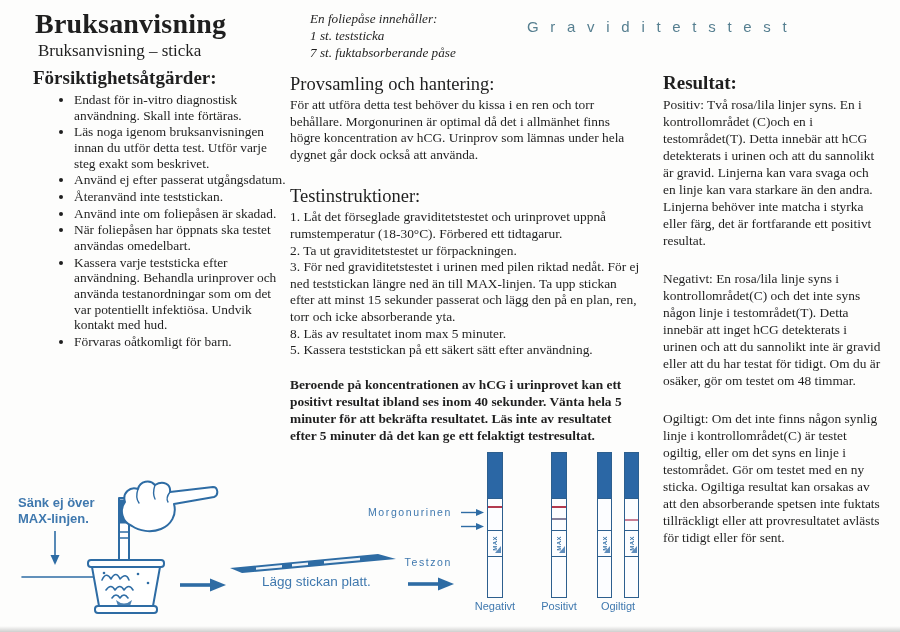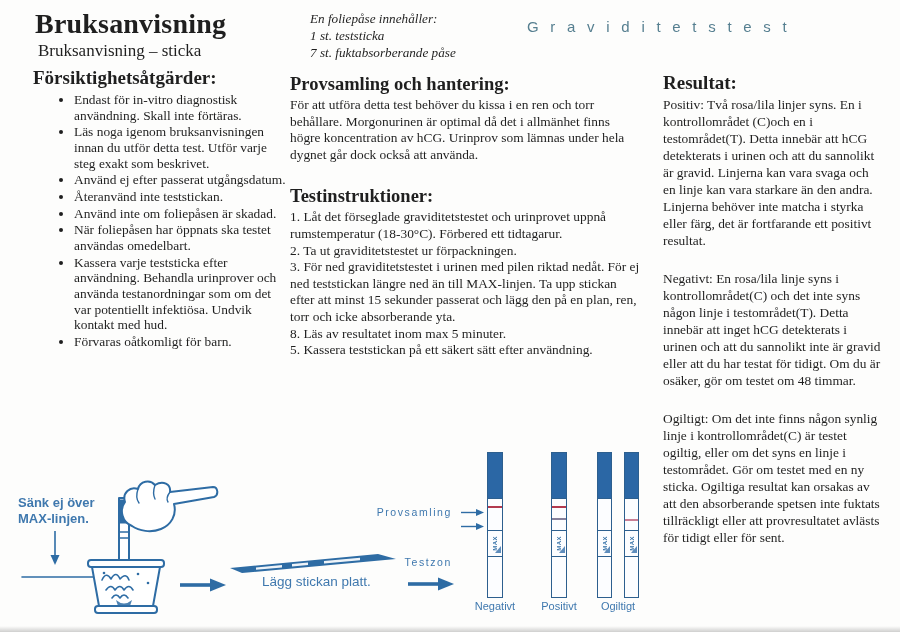--- a/index.html
+++ b/index.html
@@ -30,21 +30,21 @@
 
   
   .pkg{position:absolute;left:310px;top:10px;width:250px;
        font-style:italic;font-size:13.2px;line-height:1.3;}
   .brand{position:absolute;left:527px;top:18px;width:360px;
        font-family:"Liberation Sans", sans-serif;font-size:15px;
        letter-spacing:.78em;color:var(--brand-teal,#567f90);white-space:nowrap;}
 
   
   .col-mid{position:absolute;left:290px;top:72px;width:350px;}
-  .h-serif{font-size:18.5px;font-weight:bold;margin:2px 0 2px 0;}
+  .h-serif{font-size:18.5px;font-weight:normal;margin:2px 0 2px 0;}
   .body-p{font-size:13.4px;line-height:1.24;margin:0;}
   .mid-gap{height:21px;}
   .steps p{font-size:13.4px;line-height:1.24;margin:0;}
   .note{font-size:13.4px;line-height:1.27;font-weight:bold;margin:17px 0 0 0;}
 
   
   .col-right{position:absolute;left:663px;top:72px;width:231px;}
   .col-right .h-bold{margin:0 0 2px 0;}
   .col-right p{font-size:13.4px;line-height:1.27;margin:0 10px 21px 0;}
 
@@ -119,20 +119,21 @@
     <p class="body-p">För att utföra detta test behöver du kissa i en ren och torr behållare.  Morgonurinen är optimal då det i allmänhet finns högre koncentration av hCG. Urinprov som lämnas under hela dygnet går dock också att använda.</p>
     <div class="mid-gap"></div>
     <div class="h-serif">Testinstruktioner:</div>
     <div class="steps">
       <p>1. Låt det förseglade graviditetstestet och urinprovet uppnå rumstemperatur (18-30°C). Förbered ett tidtagarur.</p>
       <p>2. Ta ut graviditetstestet ur förpackningen.</p>
       <p>3. För ned graviditetstestet i urinen med pilen riktad nedåt. För ej ned teststickan längre ned än till MAX-linjen. Ta upp stickan efter att minst 15 sekunder passerat och lägg den på en plan, ren, torr och icke absorberande yta.</p>
       <p>8. Läs av resultatet inom max 5 minuter.</p>
       <p>5. Kassera teststickan på ett säkert sätt efter användning.</p>
     </div>
+    <p class="note">Beroende på koncentrationen av hCG i urinprovet kan ett positivt resultat ibland ses inom 40 sekunder. Vänta hela 5 minuter för att bekräfta resultatet. Läs inte av resultatet efter 5 minuter då det kan ge ett felaktigt testresultat.</p>
   </div>
 
   <div class="col-right">
     <div class="h-bold">Resultat:</div>
     <p>Positiv: Två rosa/lila linjer syns. En i kontrollområdet (C)och en i testområdet(T).  Detta innebär att hCG detekterats i urinen och att du sannolikt är gravid. Linjerna kan vara svaga och en linje kan vara starkare än den andra. Linjerna behöver inte matcha i styrka eller färg, det är fortfarande ett positivt resultat.</p>
     <p>Negativt: En rosa/lila linje syns i kontrollområdet(C) och det inte syns någon linje i testområdet(T). Detta innebär att inget hCG detekterats i urinen och att du sannolikt inte är gravid eller att du har testat för tidigt. Om du är osäker, gör om testet om 48 timmar.</p>
     <p>Ogiltigt: Om det inte finns någon synlig linje i kontrollområdet(C) är testet ogiltig, eller om det syns en linje i testområdet. Gör om testet med en ny sticka. Ogiltiga resultat kan orsakas av att den absorberande spetsen inte fuktats tillräckligt eller att provresultatet avlästs för tidigt eller för sent.</p>
   </div>
 
   <div class="blue-label max-note">
@@ -177,21 +178,21 @@
     <polygon points="62,14.1 78,12.6 78,15.0 62,16.5" fill="#ffffff" opacity=".92"></polygon>
     <polygon points="94,11.1 130,7.8 130,10.2 94,13.5" fill="#ffffff" opacity=".92"></polygon>
   </svg>
   <div class="blue-label flat-note">Lägg stickan platt.</div>
 
   <svg class="abs diag-blue" style="left:408px;top:576px" width="46" height="16" viewBox="0 0 46 16">
     <line x1="0" y1="8" x2="32" y2="8" stroke="currentColor" stroke-width="3.6"></line>
     <polygon points="30,1.5 46,8 30,14.5" fill="currentColor"></polygon>
   </svg>
 
-  <div class="blue-label zone-label zone-c">Provsamling</div>
+  <div class="blue-label zone-label zone-c">Morgonurinen</div>
   <div class="blue-label zone-label zone-t">Testzon</div>
   <svg class="abs diag-blue" style="left:461px;top:508px" width="23" height="9" viewBox="0 0 23 9">
     <line x1="0" y1="4.5" x2="16" y2="4.5" stroke="currentColor" stroke-width="1.4"></line>
     <polygon points="15,1 23,4.5 15,8" fill="currentColor"></polygon>
   </svg>
   <svg class="abs diag-blue" style="left:461px;top:522px" width="23" height="9" viewBox="0 0 23 9">
     <line x1="0" y1="4.5" x2="16" y2="4.5" stroke="currentColor" stroke-width="1.4"></line>
     <polygon points="15,1 23,4.5 15,8" fill="currentColor"></polygon>
   </svg>
 

